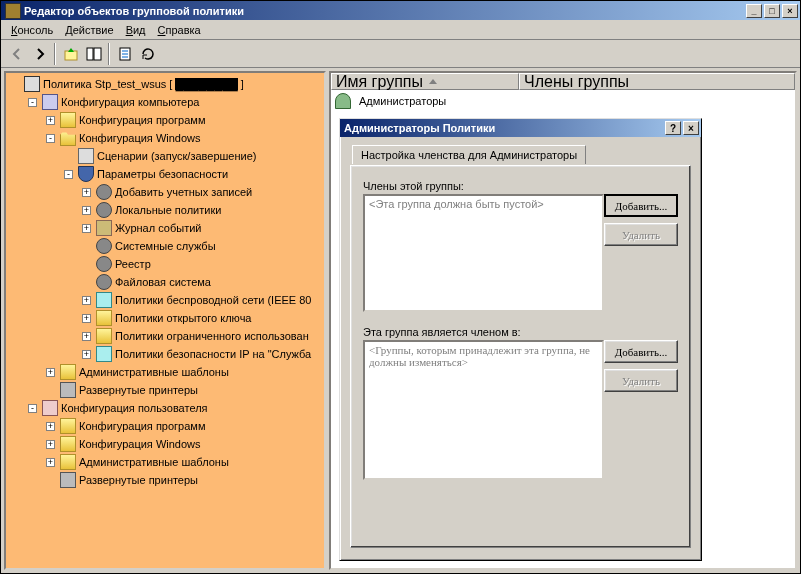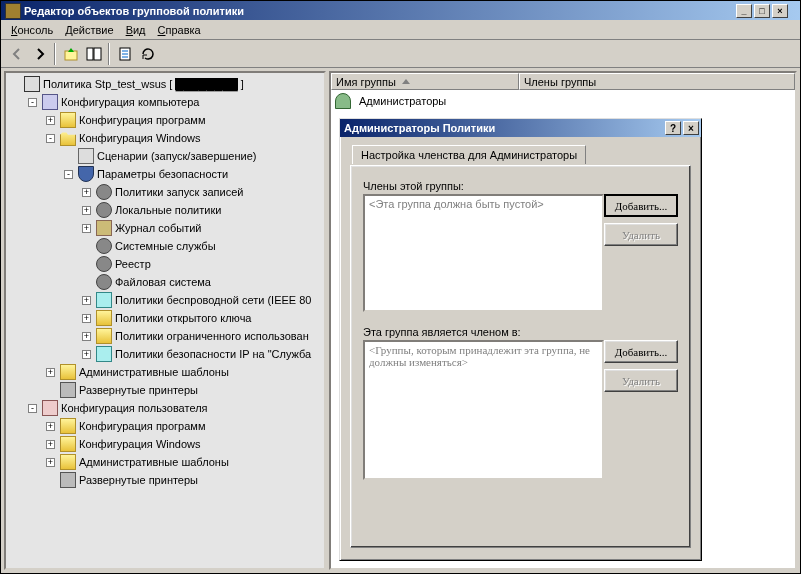--- a/index.html
+++ b/index.html
@@ -9,39 +9,39 @@
     font-size: 11px;
     background: #d4d0c8;
     width: 801px;
     height: 574px;
     overflow: hidden;
     position: relative;
   }
   .window { border: 1px solid #000; width: 801px; height: 574px; display:flex; flex-direction:column;}
   .titlebar {
     background: linear-gradient(to right, #0a246a, #a6caf0);
-    color: #fff; height: 19px; display:flex; align-items:center; padding:0 12px 0 4px;
+    color: #fff; height: 19px; display:flex; align-items:center; padding:0 2px 0 4px;
     font-weight:bold;
   }
   .titlebar .ticon { width:16px; height:16px; background:#a08030; margin-right:3px; display:inline-block; border:1px solid #333;}
   .titlebar .ttext { flex:1; }
   .winbtns { display:flex; gap:2px; }
   .winbtn { width:16px; height:14px; background:#d4d0c8; border:1px solid #fff; border-right-color:#404040; border-bottom-color:#404040; font-size:9px; font-family:Arial; display:flex; align-items:center; justify-content:center; font-weight:bold; color:#000;}
   .menubar { background:#d4d0c8; height:20px; display:flex; align-items:center; padding:0 4px; gap:0px; border-bottom:1px solid #808080;}
   .menuitem { padding:2px 6px; text-decoration:underline; text-decoration-color:transparent; cursor:default;}
   .menuitem::first-letter { text-decoration: underline; }
   .toolbar { background:#d4d0c8; height:28px; display:flex; align-items:center; padding:2px 4px; gap:0; border-bottom:1px solid #808080;}
   .tsep { width:2px; height:22px; border-left:1px solid #808080; border-right:1px solid #fff; margin:0 3px;}
   .tbtn { width:23px; height:22px; display:inline-flex; align-items:center; justify-content:center; border:1px solid transparent;}
   .tbtn svg { width:16px; height:16px; }
   .body { flex:1; display:flex; padding:3px; gap:3px; min-height:0;}
-  .treepanel { width:322px; background:#e5e5e5; border:2px inset #d4d0c8; overflow:auto; padding:2px 0;}
+  .treepanel { width:322px; background:#fdba74; border:2px inset #d4d0c8; overflow:auto; padding:2px 0;}
   .listpanel { flex:1; display:flex; flex-direction:column; background:#fff; border:2px inset #d4d0c8; }
   .listheader { display:flex; height:17px; }
-  .lhcell { background:#d4d0c8; border:1px solid #fff; border-right-color:#808080; border-bottom-color:#808080; padding:1px 4px; display:flex; align-items:center; font-size:11px;}
+  .lhcell { background:#d4d0c8; border:1px solid #fff; border-right-color:#808080; border-bottom-color:#808080; padding:1px 4px; display:flex; align-items:center; font-size:16px;}
   .lhcell:first-child { width:188px;}
   .lhcell:last-child { flex:1;}
   .listbody { flex:1; padding:2px;}
   .listrow { display:flex; align-items:center; gap:8px; padding:1px 2px;}
   .listrow .licon { width:16px; height:16px; }
   
   .tree ul { list-style:none; margin:0; padding:0 0 0 18px;}
   .tree > ul { padding-left:2px;}
   .tree li { white-space:nowrap; position:relative;}
   .node { display:flex; align-items:center; gap:3px; padding:1px 2px; cursor:default;}
@@ -187,21 +187,21 @@
                           <div class="node">
                             <span class="exp">-</span>
                             <span class="nicon shield-icon"></span>
                             <span>Параметры безопасности</span>
                           </div>
                <ul>
                 <li>
                               <div class="node">
                                 <span class="exp">+</span>
                                 <span class="nicon gear-icon"></span>
-                                <span>Политики запуск записей</span>
+                                <span>Добавить учетных записей</span>
                               </div>
                             </li>
                 <li>
                               <div class="node">
                                 <span class="exp">+</span>
                                 <span class="nicon gear-icon"></span>
                                 <span>Локальные политики</span>
                               </div>
                             </li>
                 <li>

